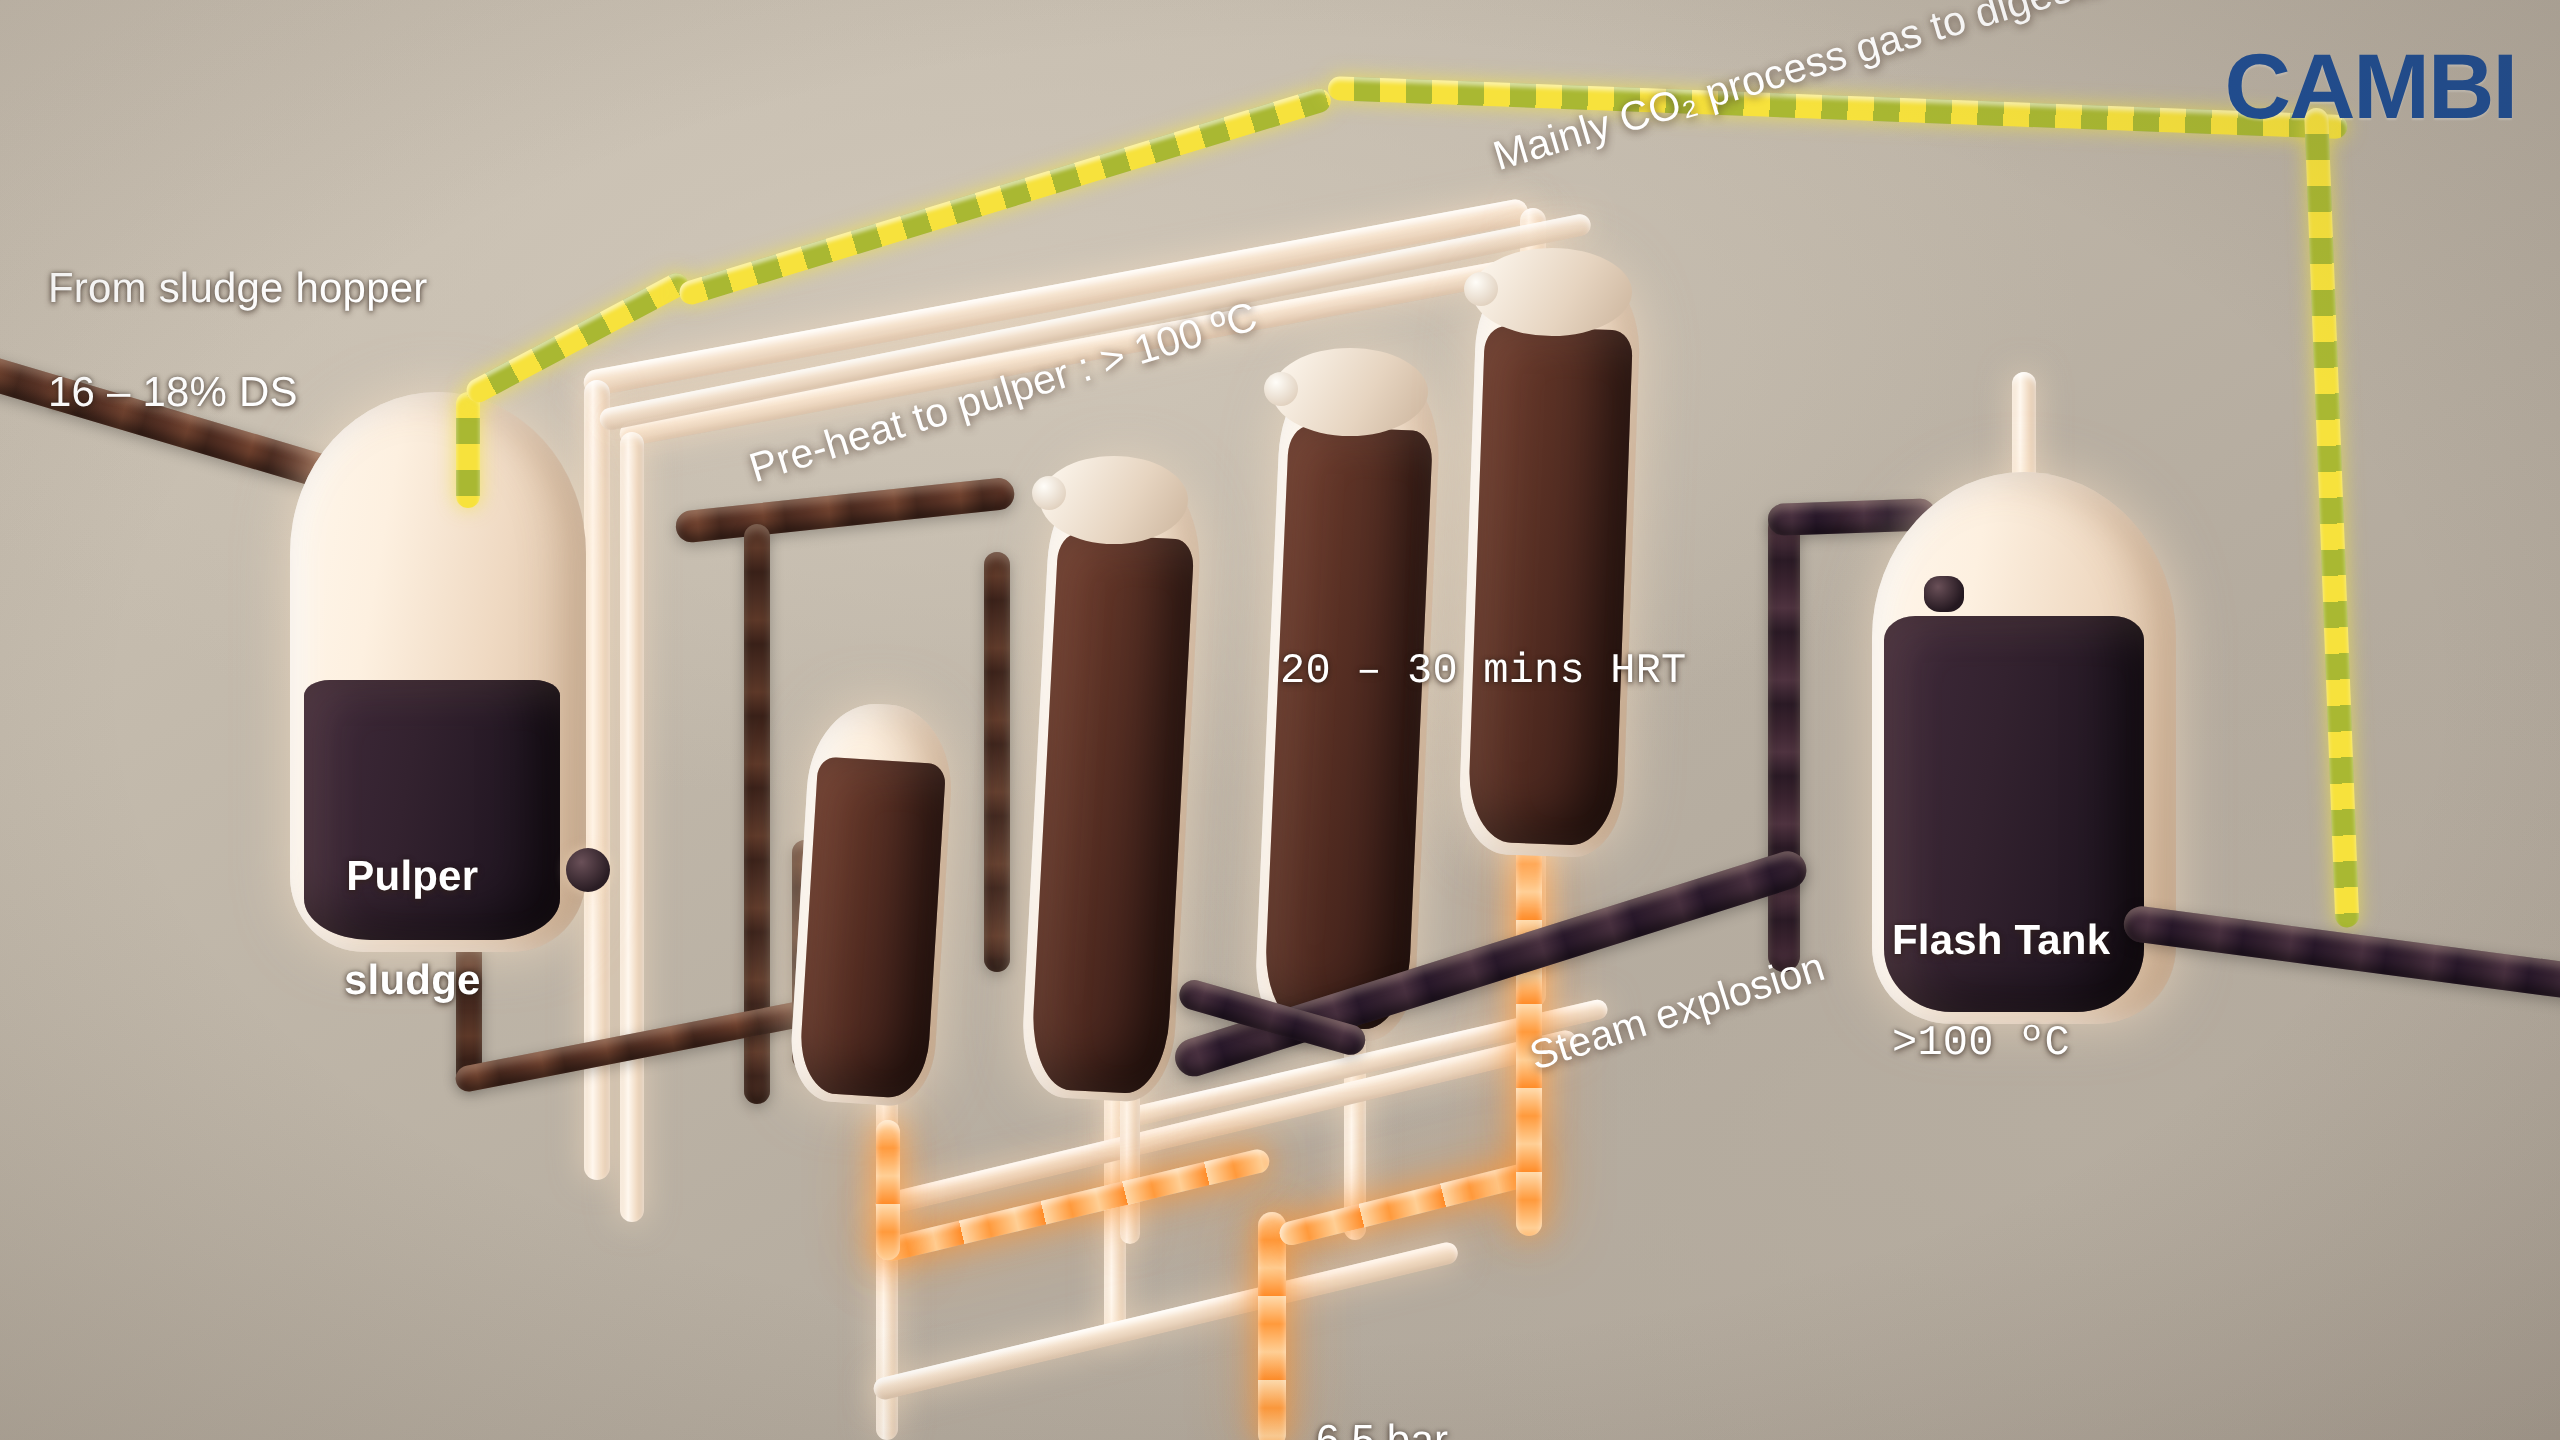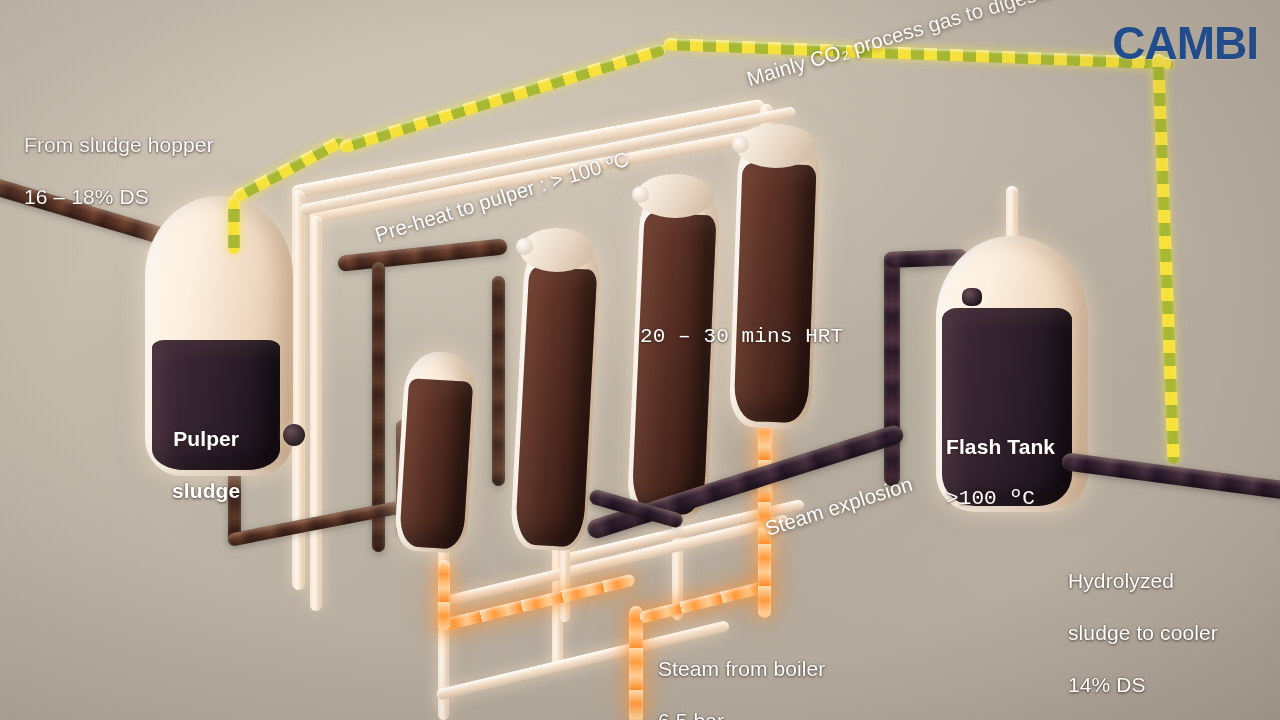--- a/index.html
+++ b/index.html
@@ -220,33 +220,28 @@
   </div>
 
   <div class="lbl boxed" style="left:640px;top:298px;z-index:20;">
     <span class="sub">20 – 30 mins HRT</span>
   </div>
 
   <div class="lbl curve rot" style="left:762px;top:492px;transform:rotate(-17.5deg);z-index:20;">
     <span>Steam explosion</span>
   </div>
 
-  <div class="lbl boxed" style="left:946px;top:408px;z-index:20;">
+  <div class="lbl boxed" style="left:946px;top:432px;z-index:20;">
     <b>Flash Tank</b>
     <span class="sub">&gt;100 ºC</span>
   </div>
 
-  <div class="lbl plain" style="left:1068px;top:542px;z-index:20;">
-    <span>Hydrolyzed</span><br>
-    <span>sludge to cooler</span><br>
-    <span>14% DS</span>
-  </div>
 
   <div class="lbl plain" style="left:658px;top:630px;z-index:20;">
-    <span>Steam from boiler</span><br>
+    <br>
     <span>6.5 bar</span><br>
     
   </div>
 
   <div id="logo">
     <span>CAMBI</span>
   </div>
 
   <div class="vignette"></div>
 </div>

